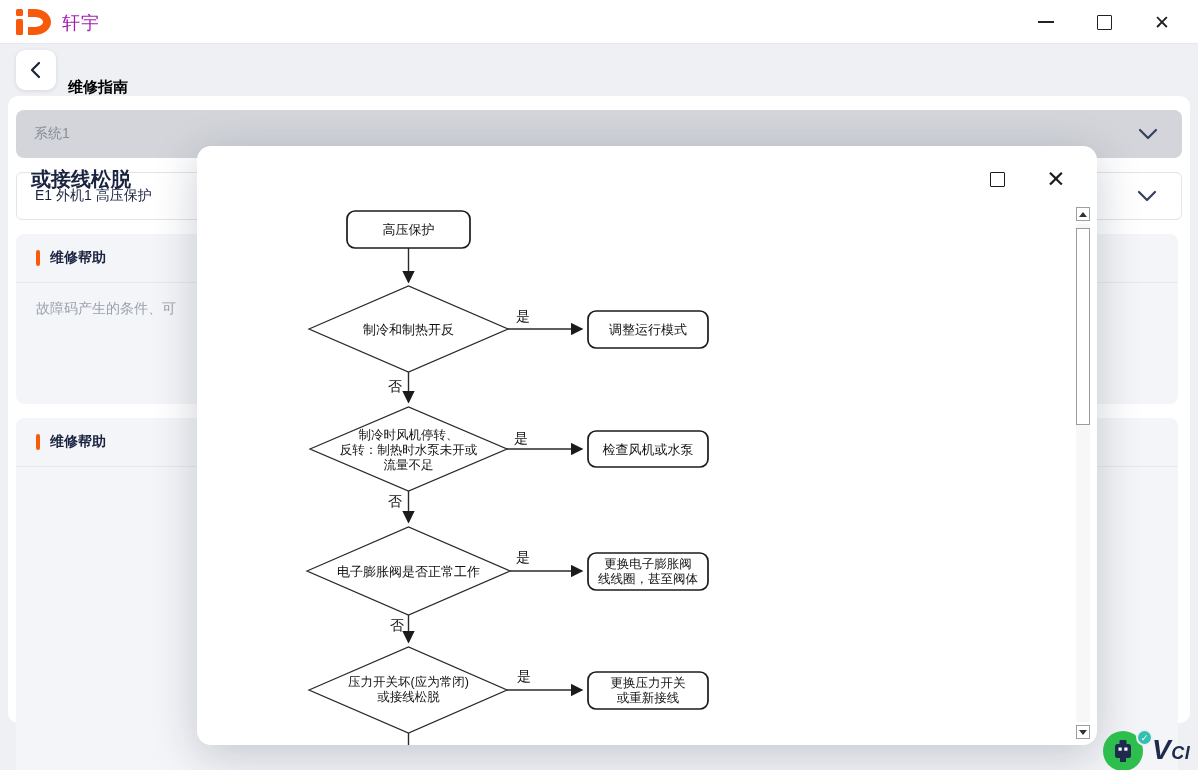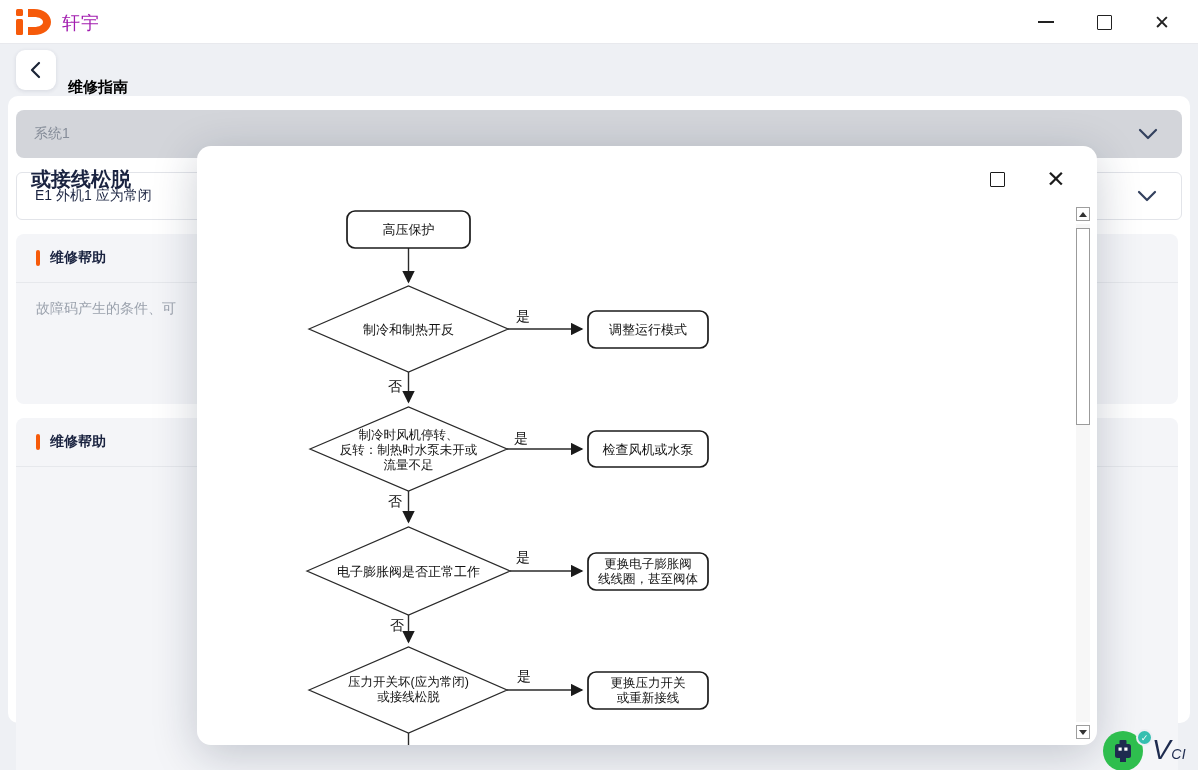--- a/index.html
+++ b/index.html
@@ -53,21 +53,21 @@
   .sbtn.up { top:3px; } .sbtn.down { top:521px; }
   .tri-up { width:0; height:0; border-left:4px solid transparent; border-right:4px solid transparent; border-bottom:5px solid #333; }
   .tri-down { width:0; height:0; border-left:4px solid transparent; border-right:4px solid transparent; border-top:5px solid #333; }
   .strack { position:absolute; left:3px; top:20px; width:14px; height:498px; background:#f7f7f7; }
   .sthumb { position:absolute; left:3px; top:24px; width:14px; height:197px; background:#ffffff; border:1px solid #9b9b9b; cursor:pointer; }
 
   
   .vci-wrap { position:absolute; left:1100px; top:727px; width:92px; height:43px; }
   .vci-circle { position:absolute; left:3px; top:4px; width:40px; height:40px; background:#2ebe4e; border-radius:50%; cursor:pointer; }
   .vci-badge { position:absolute; left:33px; top:-2px; width:17px; height:17px; background:#35bfb0; border:2px solid #eef0f4; border-radius:50%; color:#fff; font-size:9px; font-weight:bold; display:flex; align-items:center; justify-content:center; }
-  .vci-text { position:absolute; left:52px; top:6px; display:inline-block; font-style:italic; font-weight:normal; color:#1e2b4f; font-size:14px; letter-spacing:.5px; line-height:34px; }
+  .vci-text { position:absolute; left:52px; top:6px; display:inline-block; font-style:italic; font-weight:bold; color:#1e2b4f; font-size:18px; letter-spacing:.5px; line-height:34px; }
   .vci-text::first-letter { font-size:28px; }
 
   svg text { font-family:"Liberation Sans","DejaVu Sans",sans-serif; }
 </style>
 </head>
 <body>
 
 <div class="stage">
 
   <div class="titlebar">
@@ -97,21 +97,21 @@
 
   <div class="panel">
     <div class="sysbar">
       <span class="lbl">系统1</span>
       <span class="spacer"></span>
       <svg width="20" height="12" viewBox="0 0 20 12">
         <polyline points="2,2 10,10 18,2" fill="none" stroke="#33405e" stroke-width="2.2" stroke-linecap="round" stroke-linejoin="round"></polyline>
       </svg>
     </div>
     <div class="faultbar">
-      <span class="lbl">E1 外机1 应为常闭</span>
+      <span class="lbl">E1 外机1 高压保护</span>
       <span class="spacer"></span>
       <svg width="20" height="12" viewBox="0 0 20 12">
         <polyline points="2,2 10,10 18,2" fill="none" stroke="#33405e" stroke-width="2.2" stroke-linecap="round" stroke-linejoin="round"></polyline>
       </svg>
     </div>
 
     <div class="card help">
       <div class="card-head">
         <div class="ticker"></div>
         <div class="card-title">维修帮助</div>

